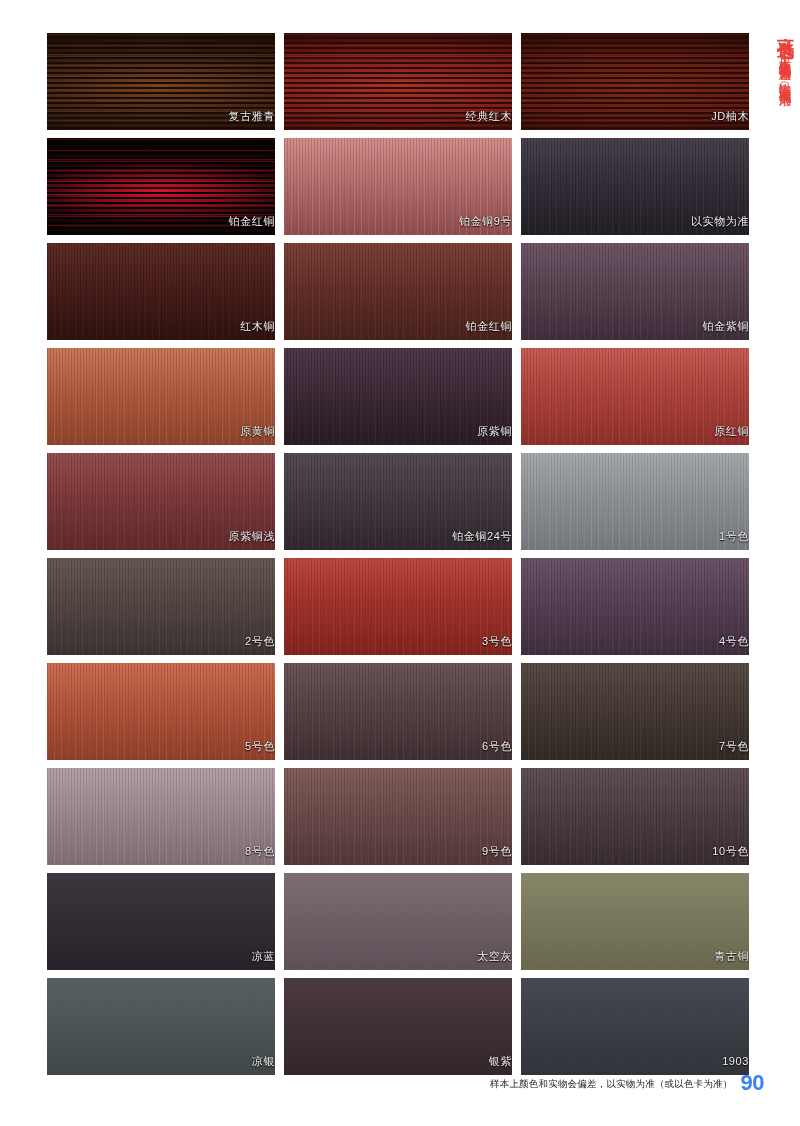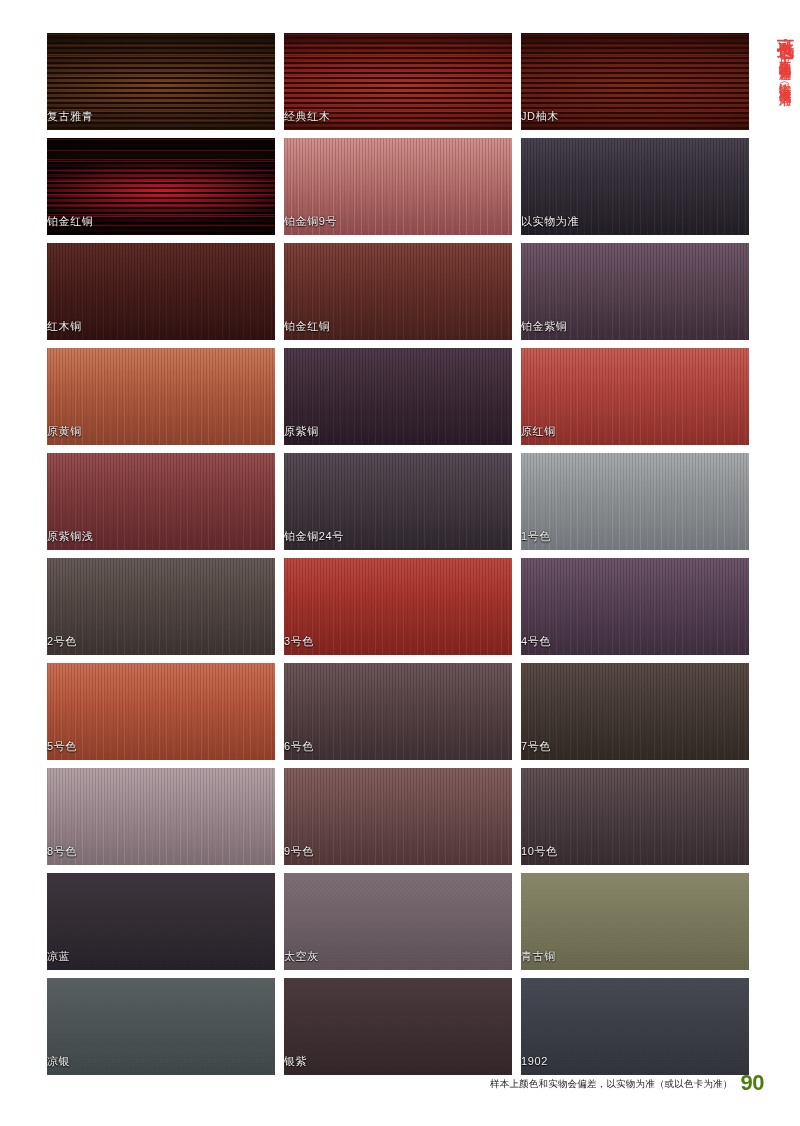--- a/index.html
+++ b/index.html
@@ -38,21 +38,21 @@
   }
   .swatch-tex {
     position: absolute;
     inset: 0;
   }
   .swatch-label {
     position: absolute;
     left: 0;
     right: 0;
     bottom: 8px;
-    text-align: left;
+    text-align: right;
     color: #f2f0ee;
     font-size: 11px;
     letter-spacing: 0.6px;
     line-height: 1;
     text-shadow: 0 1px 1px rgba(0,0,0,.85), 0 0 2px rgba(0,0,0,.7);
     white-space: nowrap;
   }
 
   
   
@@ -104,21 +104,21 @@
   #footer-note {
     font-size: 9.5px;
     color: #1a1a1a;
     letter-spacing: .2px;
     padding-bottom: 2px;
     white-space: nowrap;
   }
   #page-number {
     font-size: 22px;
     font-weight: bold;
-    color: #4d7c0f;
+    color: #3b82f6;
     line-height: .9;
     letter-spacing: -0.5px;
     margin-top: 31px;
   }
 </style>
 </head>
 <body>
 
 <div id="page">
 
@@ -234,21 +234,21 @@
       <div class="swatch">
         <div class="swatch-tex tex-matte" style="background-image: repeating-linear-gradient(45deg, rgba(62, 69, 70, 0.25) 0px, rgba(62, 69, 70, 0.25) 1px, rgba(0, 0, 0, 0) 1px, rgba(0, 0, 0, 0) 3px), repeating-linear-gradient(-45deg, rgba(89, 97, 98, 0.25) 0px, rgba(89, 97, 98, 0.25) 1px, rgba(0, 0, 0, 0) 1px, rgba(0, 0, 0, 0) 3px), linear-gradient(rgb(89, 97, 98) 0%, rgb(75, 83, 84) 50%, rgb(62, 69, 70) 100%);"></div>
         <div class="swatch-label">凉银</div>
       </div>
       <div class="swatch">
         <div class="swatch-tex tex-matte" style="background-image: repeating-linear-gradient(45deg, rgba(50, 37, 40, 0.25) 0px, rgba(50, 37, 40, 0.25) 1px, rgba(0, 0, 0, 0) 1px, rgba(0, 0, 0, 0) 3px), repeating-linear-gradient(-45deg, rgba(77, 59, 63, 0.25) 0px, rgba(77, 59, 63, 0.25) 1px, rgba(0, 0, 0, 0) 1px, rgba(0, 0, 0, 0) 3px), linear-gradient(rgb(77, 59, 63) 0%, rgb(63, 48, 51) 50%, rgb(50, 37, 40) 100%);"></div>
         <div class="swatch-label">银紫</div>
       </div>
       <div class="swatch">
         <div class="swatch-tex tex-matte" style="background-image: repeating-linear-gradient(45deg, rgba(48, 50, 58, 0.25) 0px, rgba(48, 50, 58, 0.25) 1px, rgba(0, 0, 0, 0) 1px, rgba(0, 0, 0, 0) 3px), repeating-linear-gradient(-45deg, rgba(72, 75, 83, 0.25) 0px, rgba(72, 75, 83, 0.25) 1px, rgba(0, 0, 0, 0) 1px, rgba(0, 0, 0, 0) 3px), linear-gradient(rgb(72, 75, 83) 0%, rgb(60, 62, 70) 50%, rgb(48, 50, 58) 100%);"></div>
-        <div class="swatch-label">1902</div>
+        <div class="swatch-label">1903</div>
       </div>
     </div>
 
   <div id="side-note">
     <span class="side-title">可选色卡：</span><span class="side-body">样本上颜色和实物会偏差，以实物为准（或以色卡为准）</span>
   </div>
 
   <div id="footer">
     <div id="footer-note">样本上颜色和实物会偏差，以实物为准（或以色卡为准）</div>
     <div id="page-number">90</div>

